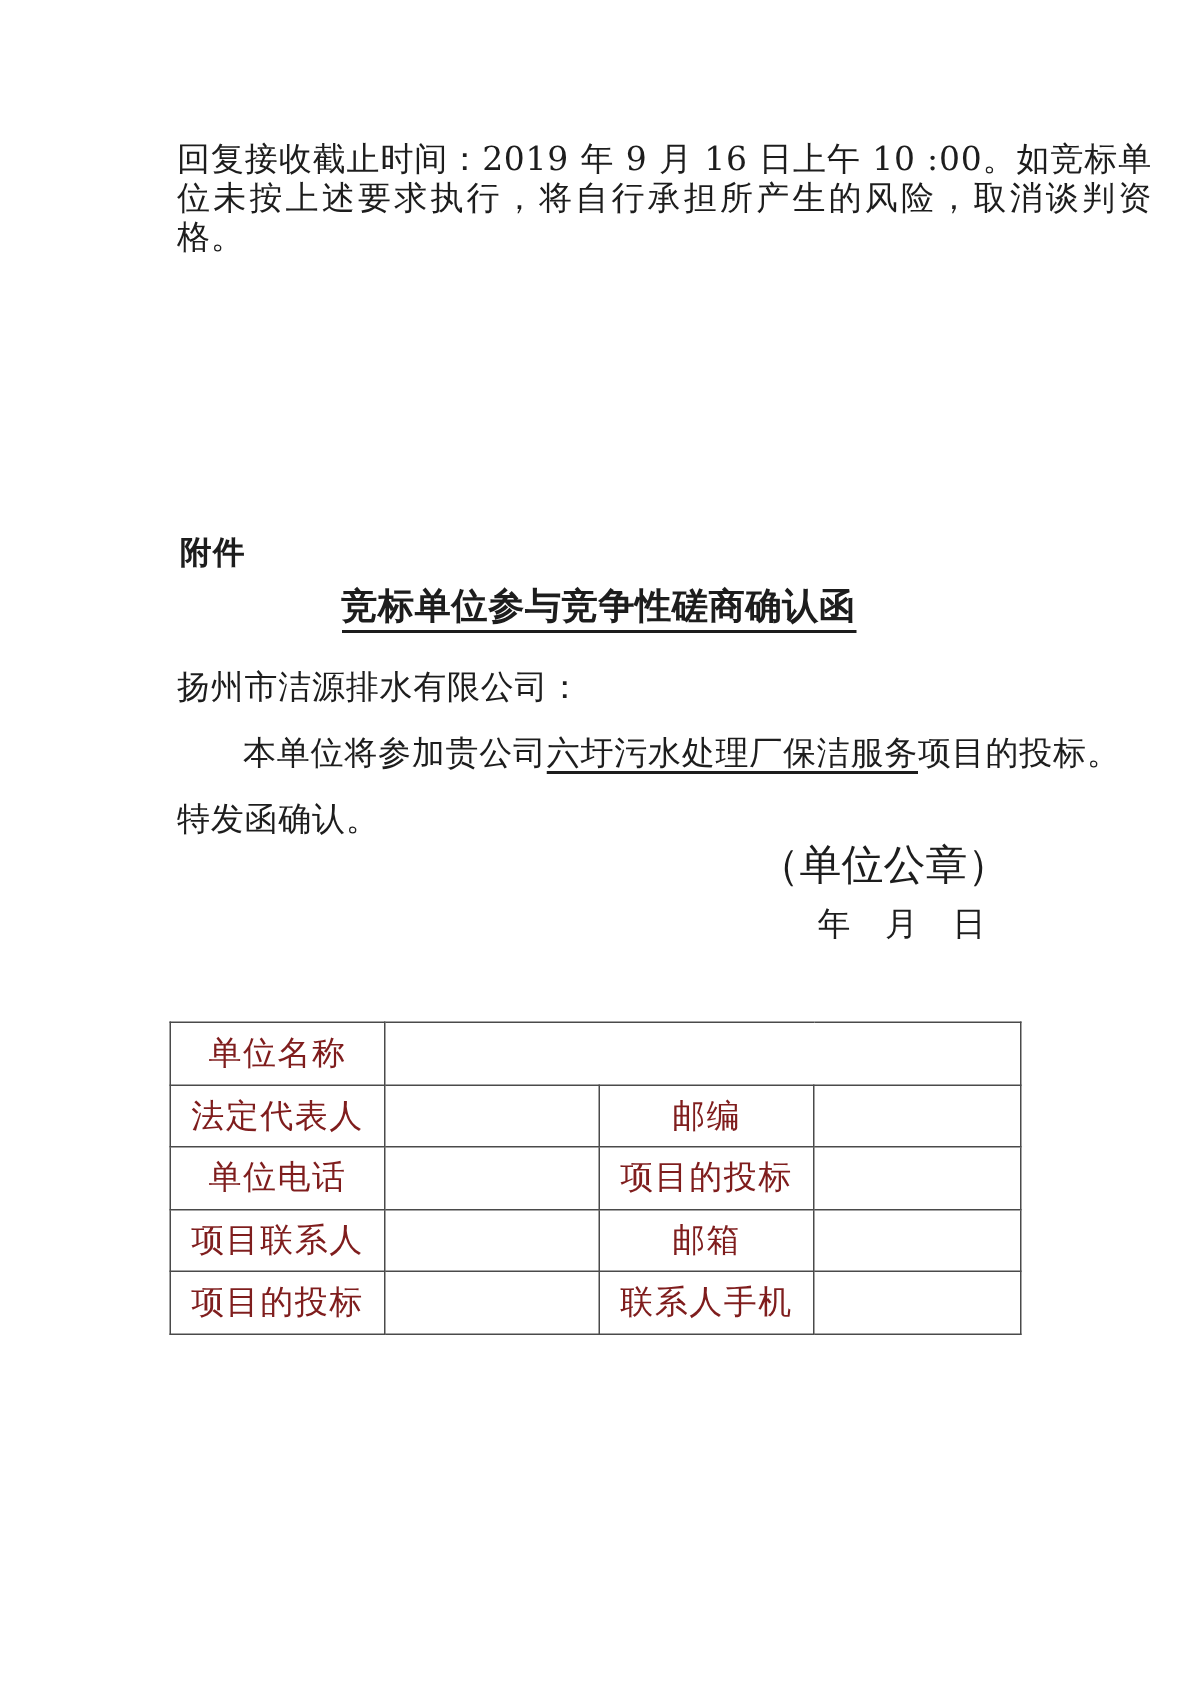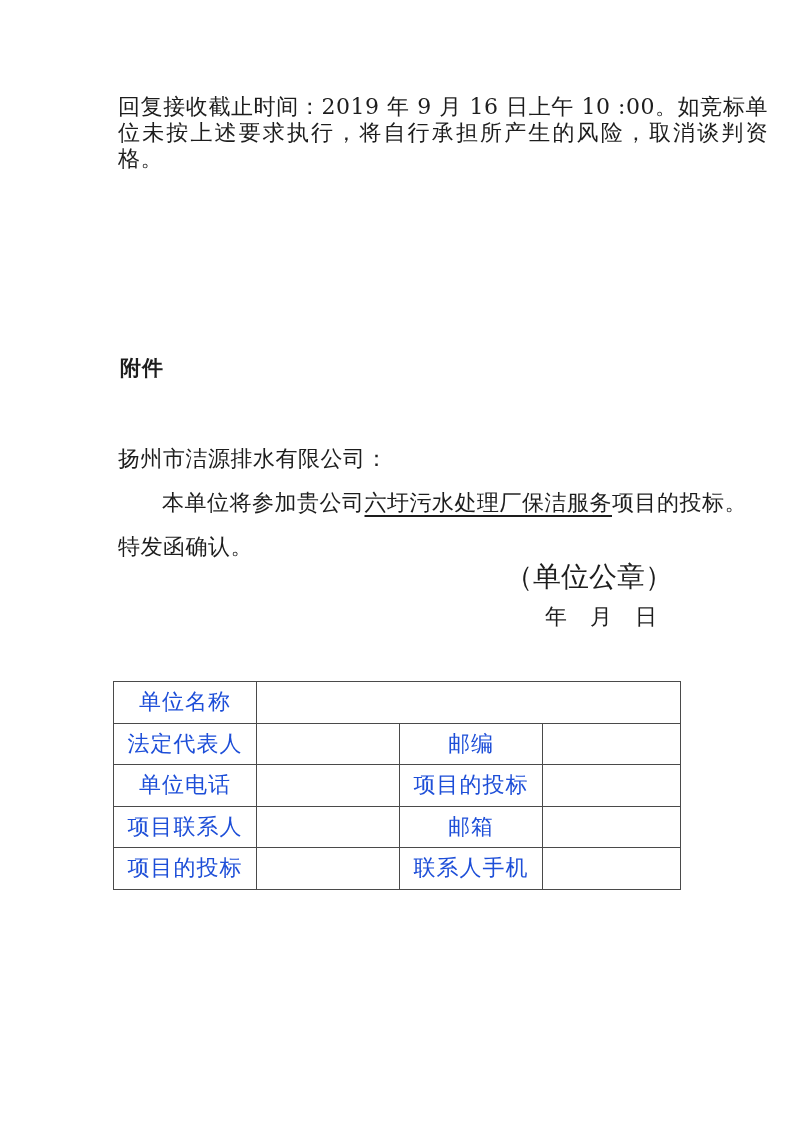--- a/index.html
+++ b/index.html
@@ -97,21 +97,21 @@
   
   .info-table {
     position: absolute;
     left: 113px;
     top: 681px;
     width: 567px;
     border-collapse: collapse;
     table-layout: fixed;
     font-size: 22px;
     letter-spacing: 1px;
-    color: #1d4ed8;
+    color: #7f1d1d;
   }
   .info-table td {
     border: 1.6px solid #4a4a4a;
     height: 40.5px;
     padding: 0;
     vertical-align: middle;
   }
   .info-table td.lbl {
     text-align: center;
   }
@@ -122,20 +122,23 @@
 </style>
 </head>
 <body>
 
 <div class="page">
 
   <div class="para-deadline">回复接收截止时间：2019 年 9 月 16 日上午 10 :00。如竞标单位未按上述要求执行，将自行承担所产生的风险，取消谈判资格。</div>
 
   <div class="attachment-label">附件</div>
 
+  <div class="title-wrap">
+    <span class="title-text">竞标单位参与竞争性磋商确认函</span>
+  </div>
 
   <div class="letter">
     <div>扬州市洁源排水有限公司：</div>
     <div class="indent"><span>本单位将参加贵公司</span><span class="u">六圩污水处理厂保洁服务</span><span>项目的投标。</span></div>
     <div>特发函确认。</div>
   </div>
 
   <div class="stamp-note">
     <span>（单位公章）</span>
   </div>

